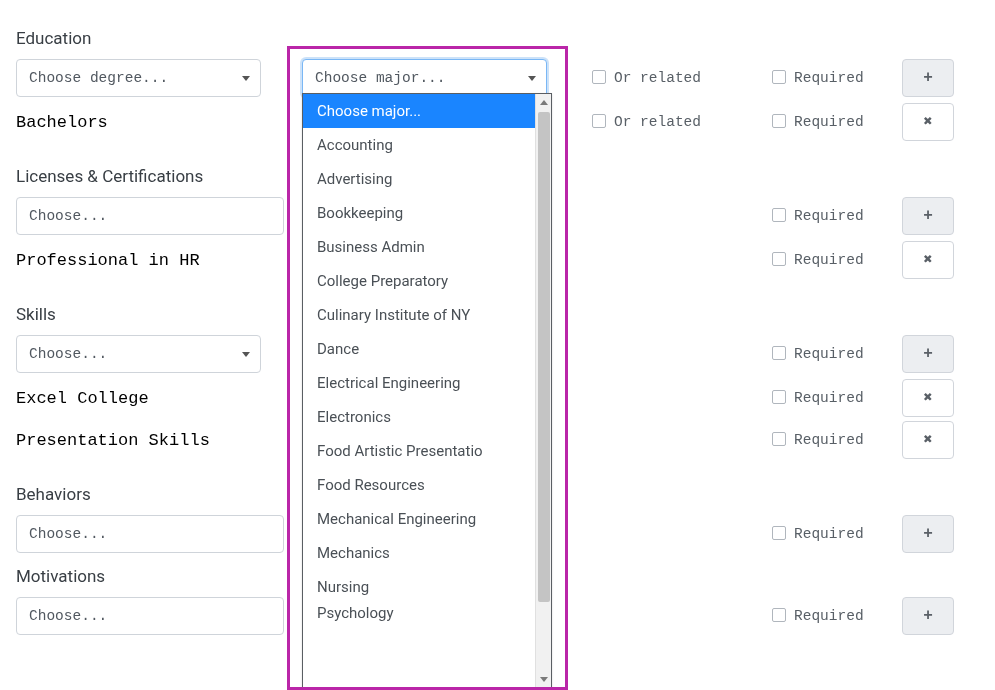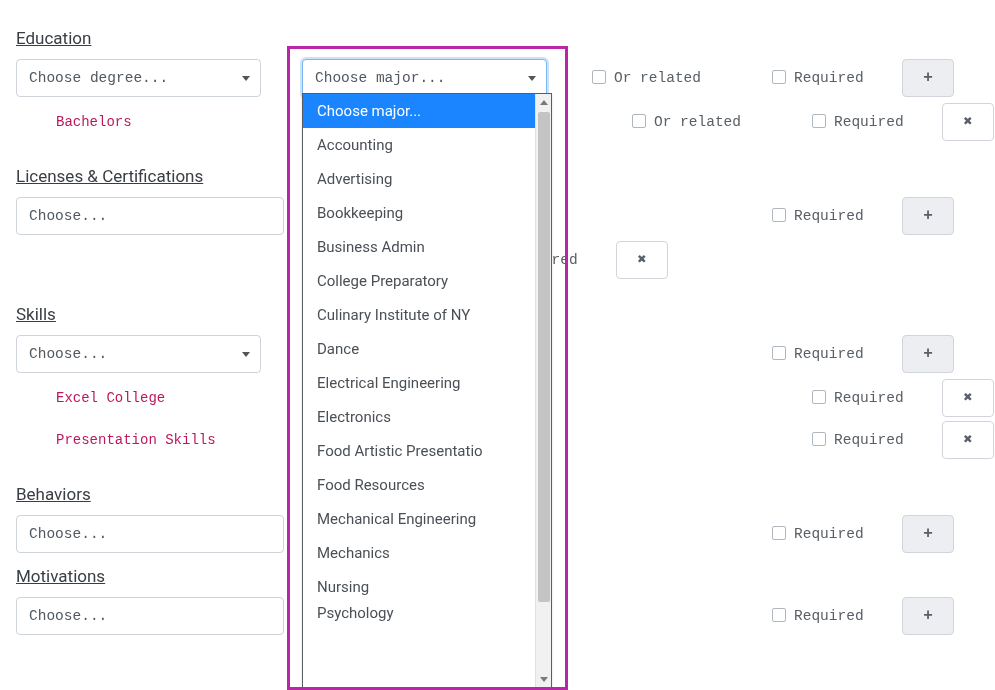--- a/index.html
+++ b/index.html
@@ -15,21 +15,20 @@
   }
   .page {
     padding: 28px 16px 0 16px;
     position: relative;
   }
   .section-title {
     font-size: 17px;
     color: #383e44;
     margin: 0 0 10px 0;
     font-weight: 400;
-    text-decoration: underline;
   }
   .row {
     display: flex;
     align-items: center;
     gap: 0;
     height: 40px;
     margin-bottom: 8px;
     font-family: Liberation Mono, monospace;
   }
   .row.textrow {
@@ -87,23 +86,22 @@
   }
   .btn.add { background: #eceef1; }
   .btn.remove { background: #fff; }
   .plus {
     font-size: 16px; font-weight: bold; line-height:1;
   }
   .xmark {
     font-size: 15px; font-weight: bold; line-height:1;
   }
   .plain {
-    color: #be185d;
-    font-size: 14px;
-    margin-left: 40px;
+    color: #000000;
+    font-size: 17px;
   }
   
   .highlight-box {
     position: absolute;
     left: 287px;
     top: 46px;
     width: 281px;
     height: 644px;
     border: 3px solid #ba26a8;
     pointer-events: none;
@@ -249,20 +247,21 @@
       </label>
     </div>
     <div class="col-btn">
       <div class="btn add">
         <span class="plus">+</span>
       </div>
     </div>
   </div>
 
   <div class="row textrow">
+    <div class="col1 plain">Professional in HR</div>
     <div class="col2"></div>
     <div class="col-or"></div>
     <div class="col-req">
       <label class="chk">
         <span class="chkbox"></span>
         <span>Required</span>
       </label>
     </div>
     <div class="col-btn">
       <div class="btn remove">

